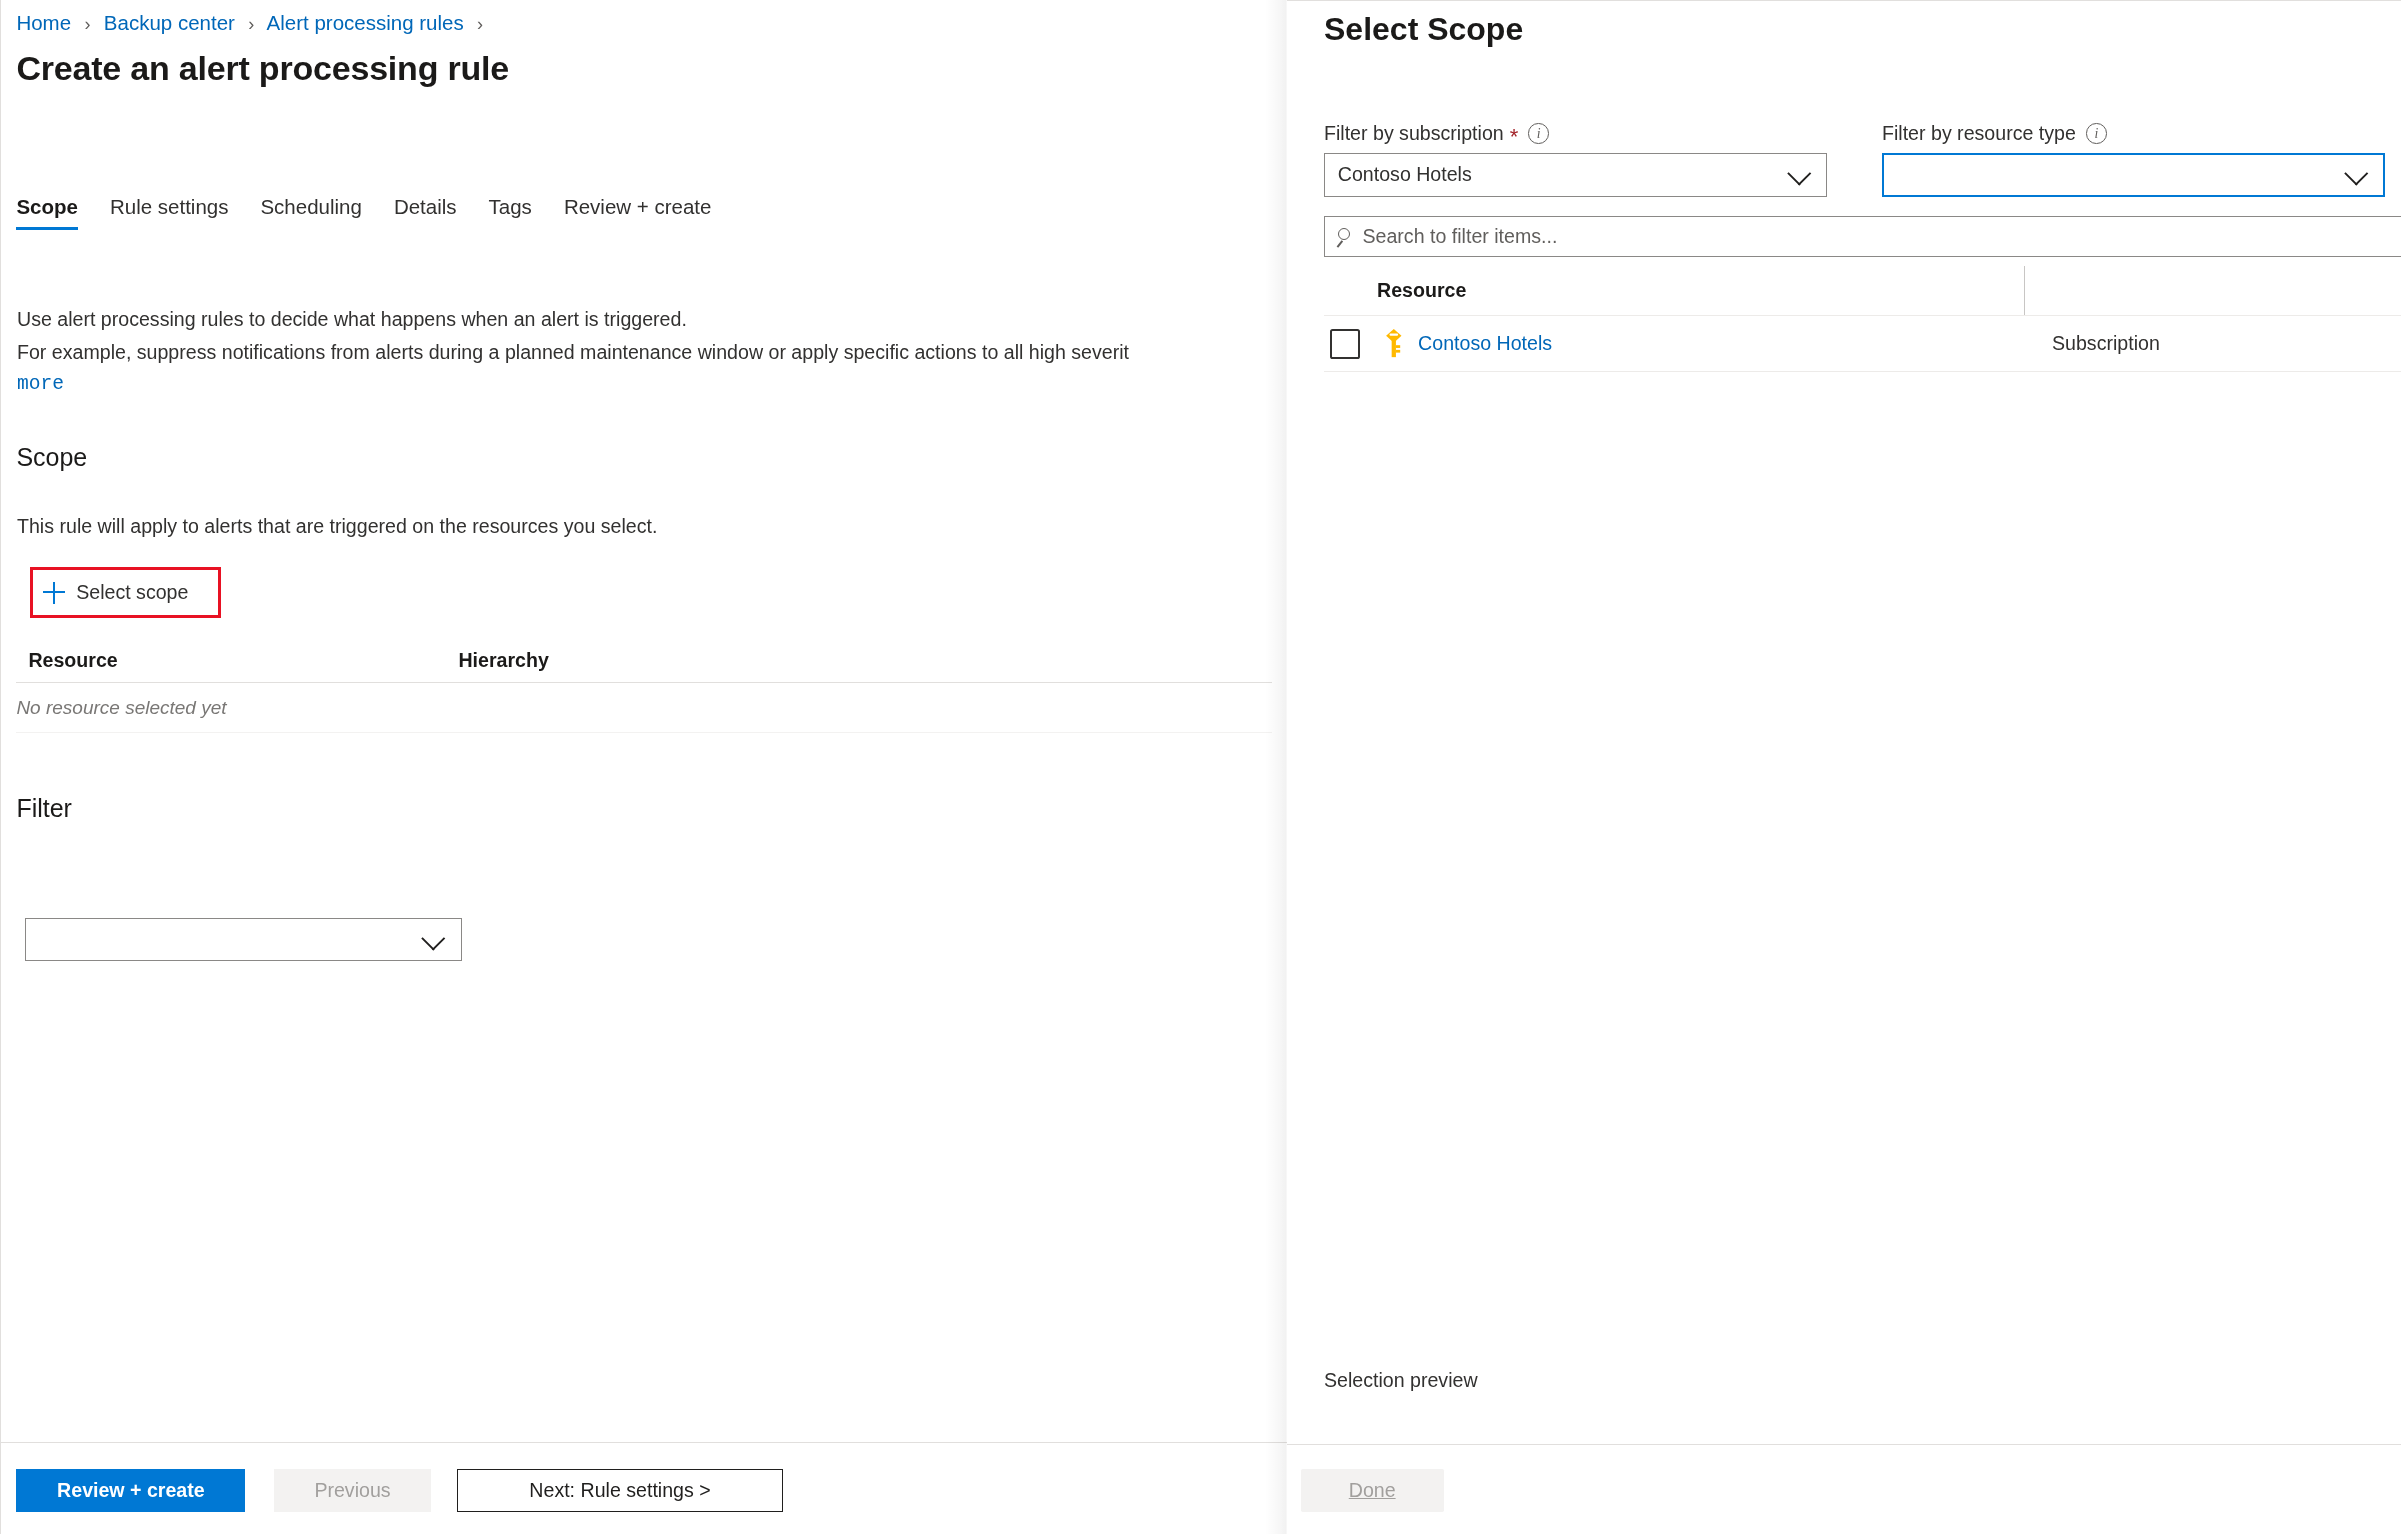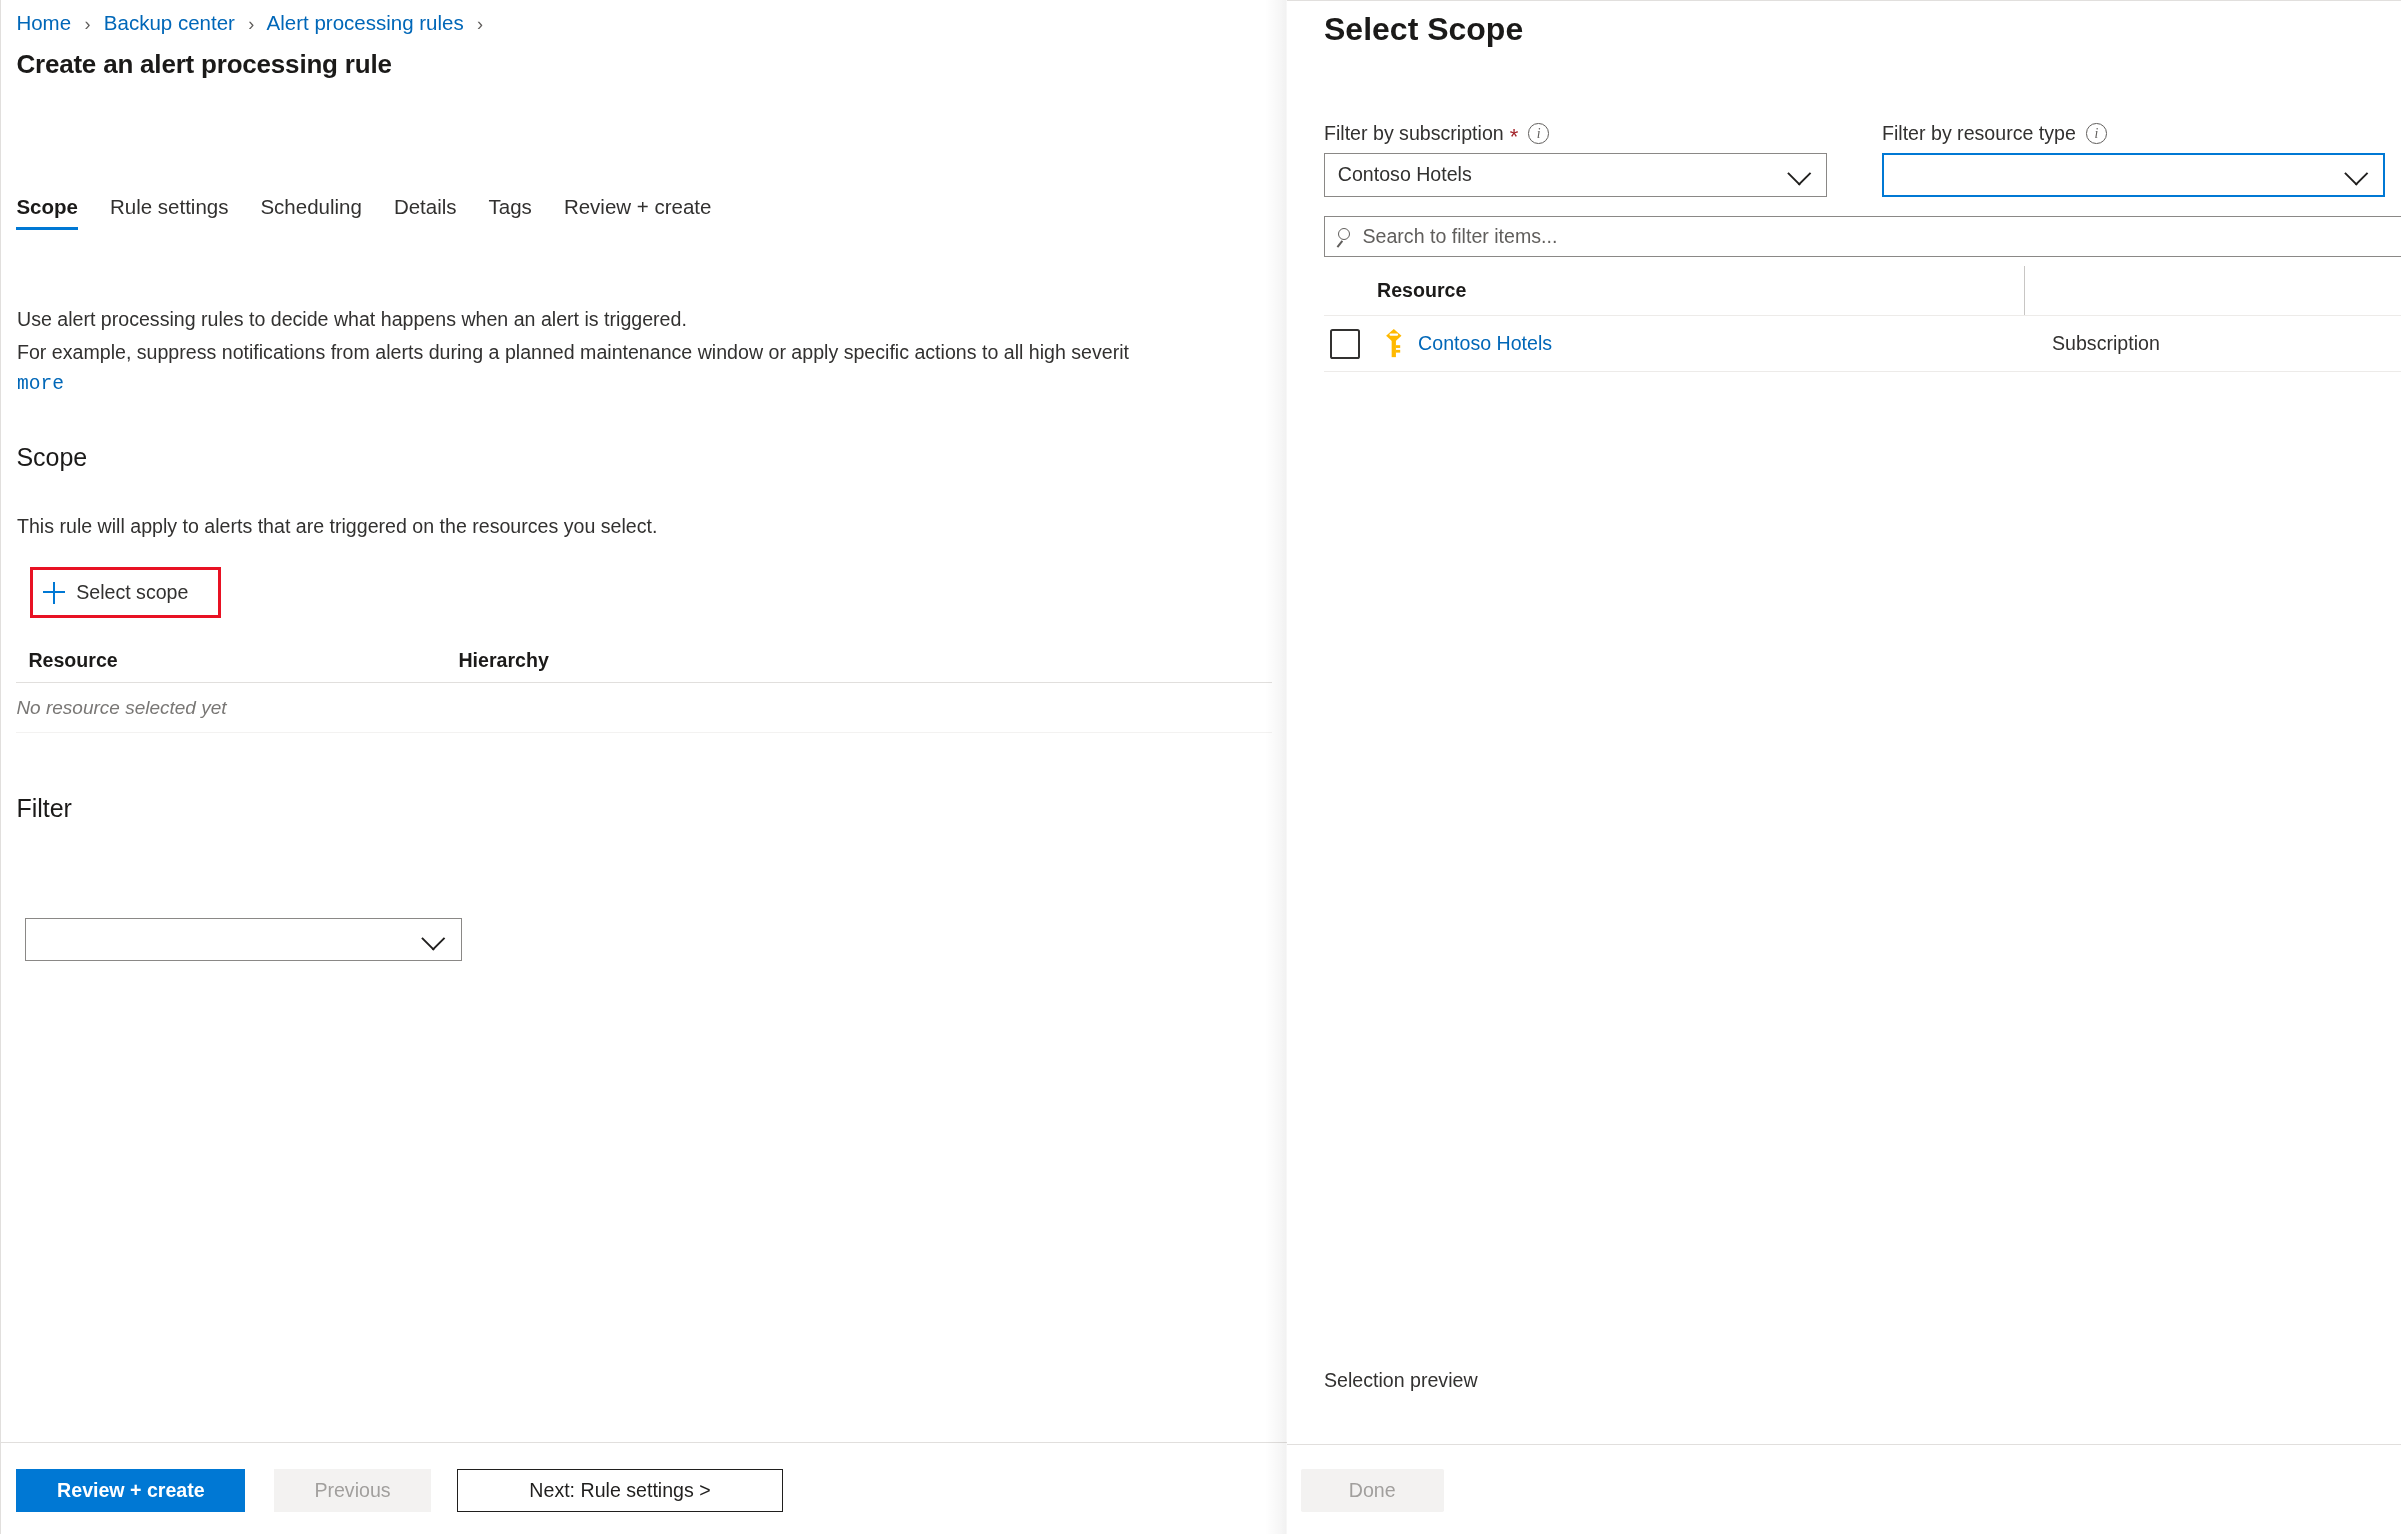--- a/index.html
+++ b/index.html
@@ -58,21 +58,21 @@
   .bc-sep {
     color: #605e5c;
     margin: 0 7.7px;
     font-size: 18px;
   }
 
   .page-title {
     position: absolute;
     left: 15.4px;
     top: 49px;
-    font-size: 26px;
+    font-size: 34px;
     font-weight: 600;
     letter-spacing: -0.2px;
     color: #1b1a19;
     text-align: right;
   }
 
   
   .tabs {
     position: absolute;
     left: 15.4px;
@@ -520,20 +520,21 @@
     width: 143px;
     height: 43px;
     background: #f3f2f1;
     color: #a19f9d;
     font-size: 19.6px;
     display: flex;
     align-items: center;
     justify-content: center;
     cursor: default;
     border-radius: 1.7px;
+    text-decoration: underline;
   }
 </style>
 </head>
 <body>
 
 <div id="root">
 
   <div class="left-blade">
 
     <div class="breadcrumb">

